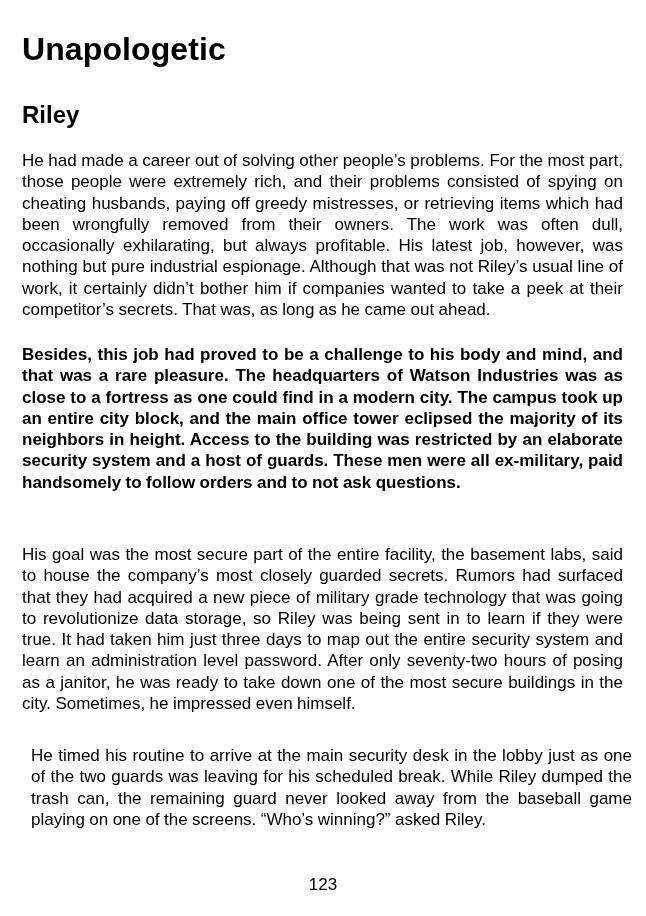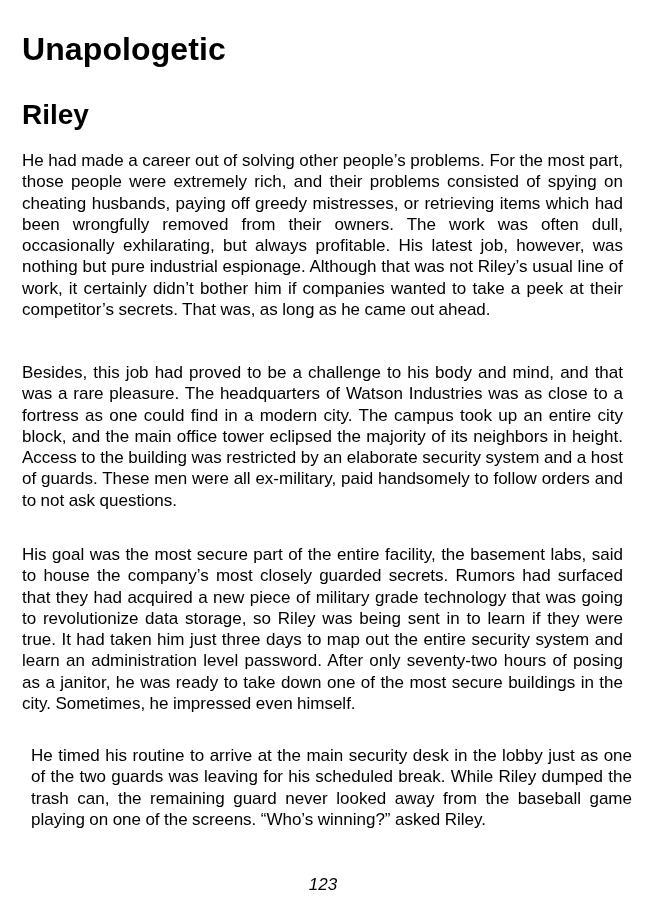--- a/index.html
+++ b/index.html
@@ -29,50 +29,49 @@
       font-size: 32px;
       font-weight: bold;
       line-height: 36px;
       letter-spacing: 0.1px;
     }
     .chapter {
       position: absolute;
       left: 0;
       top: 100px;
       margin: 0;
-      font-size: 28px;
+      font-size: 24px;
       font-weight: bold;
       line-height: 30px;
     }
     .para {
       position: absolute;
       left: 0;
       width: 601px;
       margin: 0;
       font-size: 17px;
       line-height: 21.3px;
       text-align: justify;
       text-align-last: left;
       hyphens: none;
       word-spacing: -0.3px;
     }
     #p1 { top: 150px; }
-    #p2 { top: 362px; }
+    #p2 { top: 344px; font-weight: bold; }
     #p3 { top: 532px; margin-top: 12px; }
     #p4 { top: 745px; margin-left: 9px; }
     .page-number {
       position: absolute;
       left: 0;
       top: 874px;
       width: 646px;
       text-align: center;
       font-size: 17px;
       line-height: 21px;
       margin: 0;
-      font-style: italic;
     }
   </style>
 </head>
 <body>
 
 <div class="page">
   <h1 class="title">Unapologetic</h1>
   <h2 class="chapter">Riley</h2>
   <p class="para" id="p1">He had made a career out of solving other people’s problems. For the most part, those people were extremely rich, and their problems consisted of spying on cheating husbands, paying off greedy mistresses, or retrieving items which had been wrongfully removed from their owners. The work was often dull, occasionally exhilarating, but always profitable. His latest job, however, was nothing but pure industrial espionage. Although that was not Riley’s usual line of work, it certainly didn’t bother him if companies wanted to take a peek at their competitor’s secrets. That was, as long as he came out ahead.</p>
   <p class="para" id="p2">Besides, this job had proved to be a challenge to his body and mind, and that was a rare pleasure. The headquarters of Watson Industries was as close to a fortress as one could find in a modern city. The campus took up an entire city block, and the main office tower eclipsed the majority of its neighbors in height. Access to the building was restricted by an elaborate security system and a host of guards. These men were all ex-military, paid handsomely to follow orders and to not ask questions.</p>

